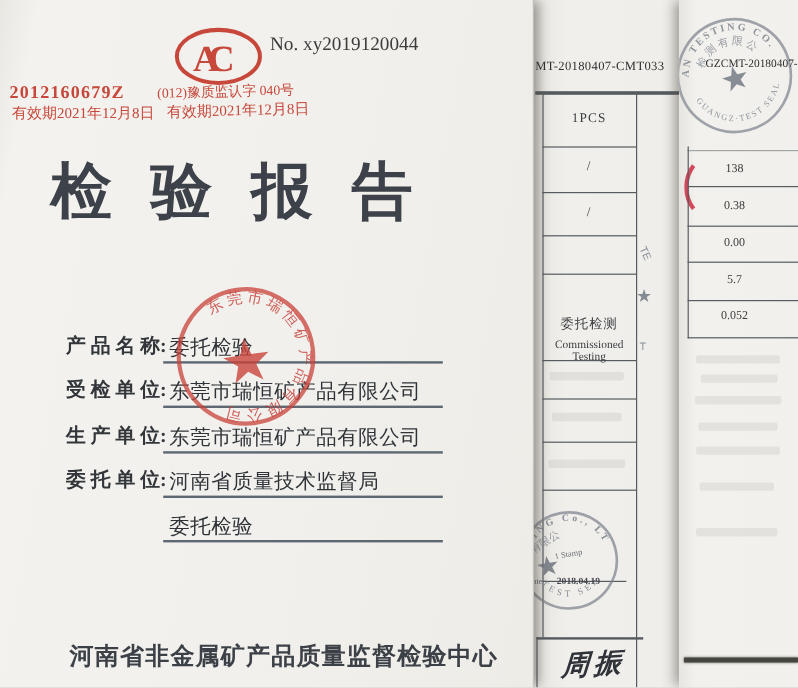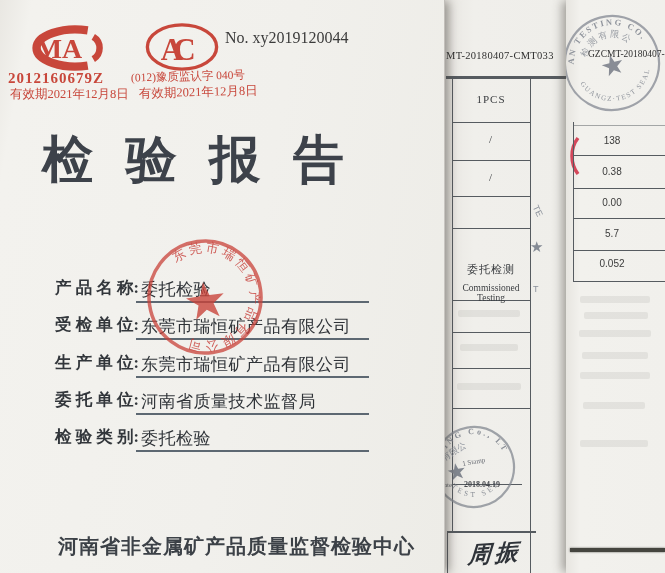--- a/index.html
+++ b/index.html
@@ -51,39 +51,31 @@
   }
   .frag{position:absolute;color:#8b919b;font-size:9px;font-family:"Liberation Sans",sans-serif;}
   .ghost{position:absolute;background:rgba(150,148,140,.16);border-radius:2px;filter:blur(.5px);}
   
   #right-page{
     left:566px;width:99px;z-index:2;
     background:linear-gradient(90deg,#e7e5e0,#f2f1ed 14%,#f1f0ec);
     box-shadow:-5px 0 9px -1px rgba(70,66,60,.45);
     overflow:hidden;
   }
-  .rvalue{position:absolute;left:10px;width:72px;text-align:center;font-size:10px;color:#3b3b3b;font-family:Liberation Sans, sans-serif;}
+  .rvalue{position:absolute;left:10px;width:72px;text-align:center;font-size:10px;color:#3b3b3b;font-family:Liberation Serif, serif;}
   .docno2{position:absolute;left:2px;top:50px;font-size:10.5px;color:#2f2f2f;white-space:nowrap;letter-spacing:.3px;}
   .docno3{position:absolute;left:22px;top:49px;font-size:9.5px;color:#2f2f2f;white-space:nowrap;}
   .dark-strip{position:absolute;left:4px;top:548px;width:95px;height:3.5px;background:#45453f;box-shadow:0 0 2px #45453f;}
   svg text{font-family:"Liberation Serif","DejaVu Serif",serif;}
 </style>
 </head>
 <body>
 
 <div class="page" id="main-page">
 
-  <div class="cma-wrap">
-    <svg width="96" height="52" viewBox="0 0 100 56">
-      <path d="M82 9 A42 20 0 1 0 82 47" stroke="#c8473b" stroke-width="9" fill="none"></path>
-      <path d="M60 12 A34 17 0 1 1 60 44" stroke="#c8473b" stroke-width="0" fill="none"></path>
-      <text x="26" y="39" font-size="30" font-weight="bold" fill="#c8473b">MA</text>
-      <path d="M88 16 A14 14 0 0 1 88 40" stroke="#c8473b" stroke-width="7" fill="none"></path>
-    </svg>
-  </div>
   <div class="mark-code red">2012160679Z</div>
   <div class="mark-valid red">有效期2021年12月8日</div>
 
   <svg width="78" height="50" viewBox="0 0 80 52" style="position:absolute;left:143px;top:22px;">
     <ellipse cx="40" cy="26" rx="36" ry="23" stroke="#c8473b" stroke-width="3.5" fill="none"></ellipse>
     <text x="18" y="39" font-size="32" font-weight="bold" fill="#c8473b" letter-spacing="-10">AC</text>
   </svg>
   <div class="cal-certno red">(012)豫质监认字 040号</div>
   <div class="cal-valid red">有效期2021年12月8日</div>
 
@@ -105,21 +97,20 @@
   <div class="field-line" style="top:338px"></div>
 
   <div class="field-label" style="top:352px">生 产 单 位:</div>
   <div class="field-value" style="top:353px">东莞市瑞恒矿产品有限公司</div>
   <div class="field-line" style="top:376px"></div>
 
   <div class="field-label" style="top:389px">委 托 单 位:</div>
   <div class="field-value" style="top:390px">河南省质量技术监督局</div>
   <div class="field-line" style="top:413px"></div>
 
-  <div class="field-label" style="top:426px">检 验 类 别:</div>
   <div class="field-value" style="top:427px">委托检验</div>
   <div class="field-line" style="top:450px"></div>
 
   <svg class="company-stamp" width="130" height="130" viewBox="0 0 130 130">
     <g transform="rotate(-8 65 65)">
       <circle cx="65" cy="65" r="56" stroke="rgba(201,66,58,.85)" stroke-width="3.5" fill="none"></circle>
       <defs>
         <path id="p-company-arc" d="M65 65 m -45 0 a 45 45 0 1 1 90 0 a 45 45 0 1 1 -90 0" fill="none"></path>
       </defs>
       <text font-size="13" letter-spacing="3" fill="rgba(198,58,52,.9)">

